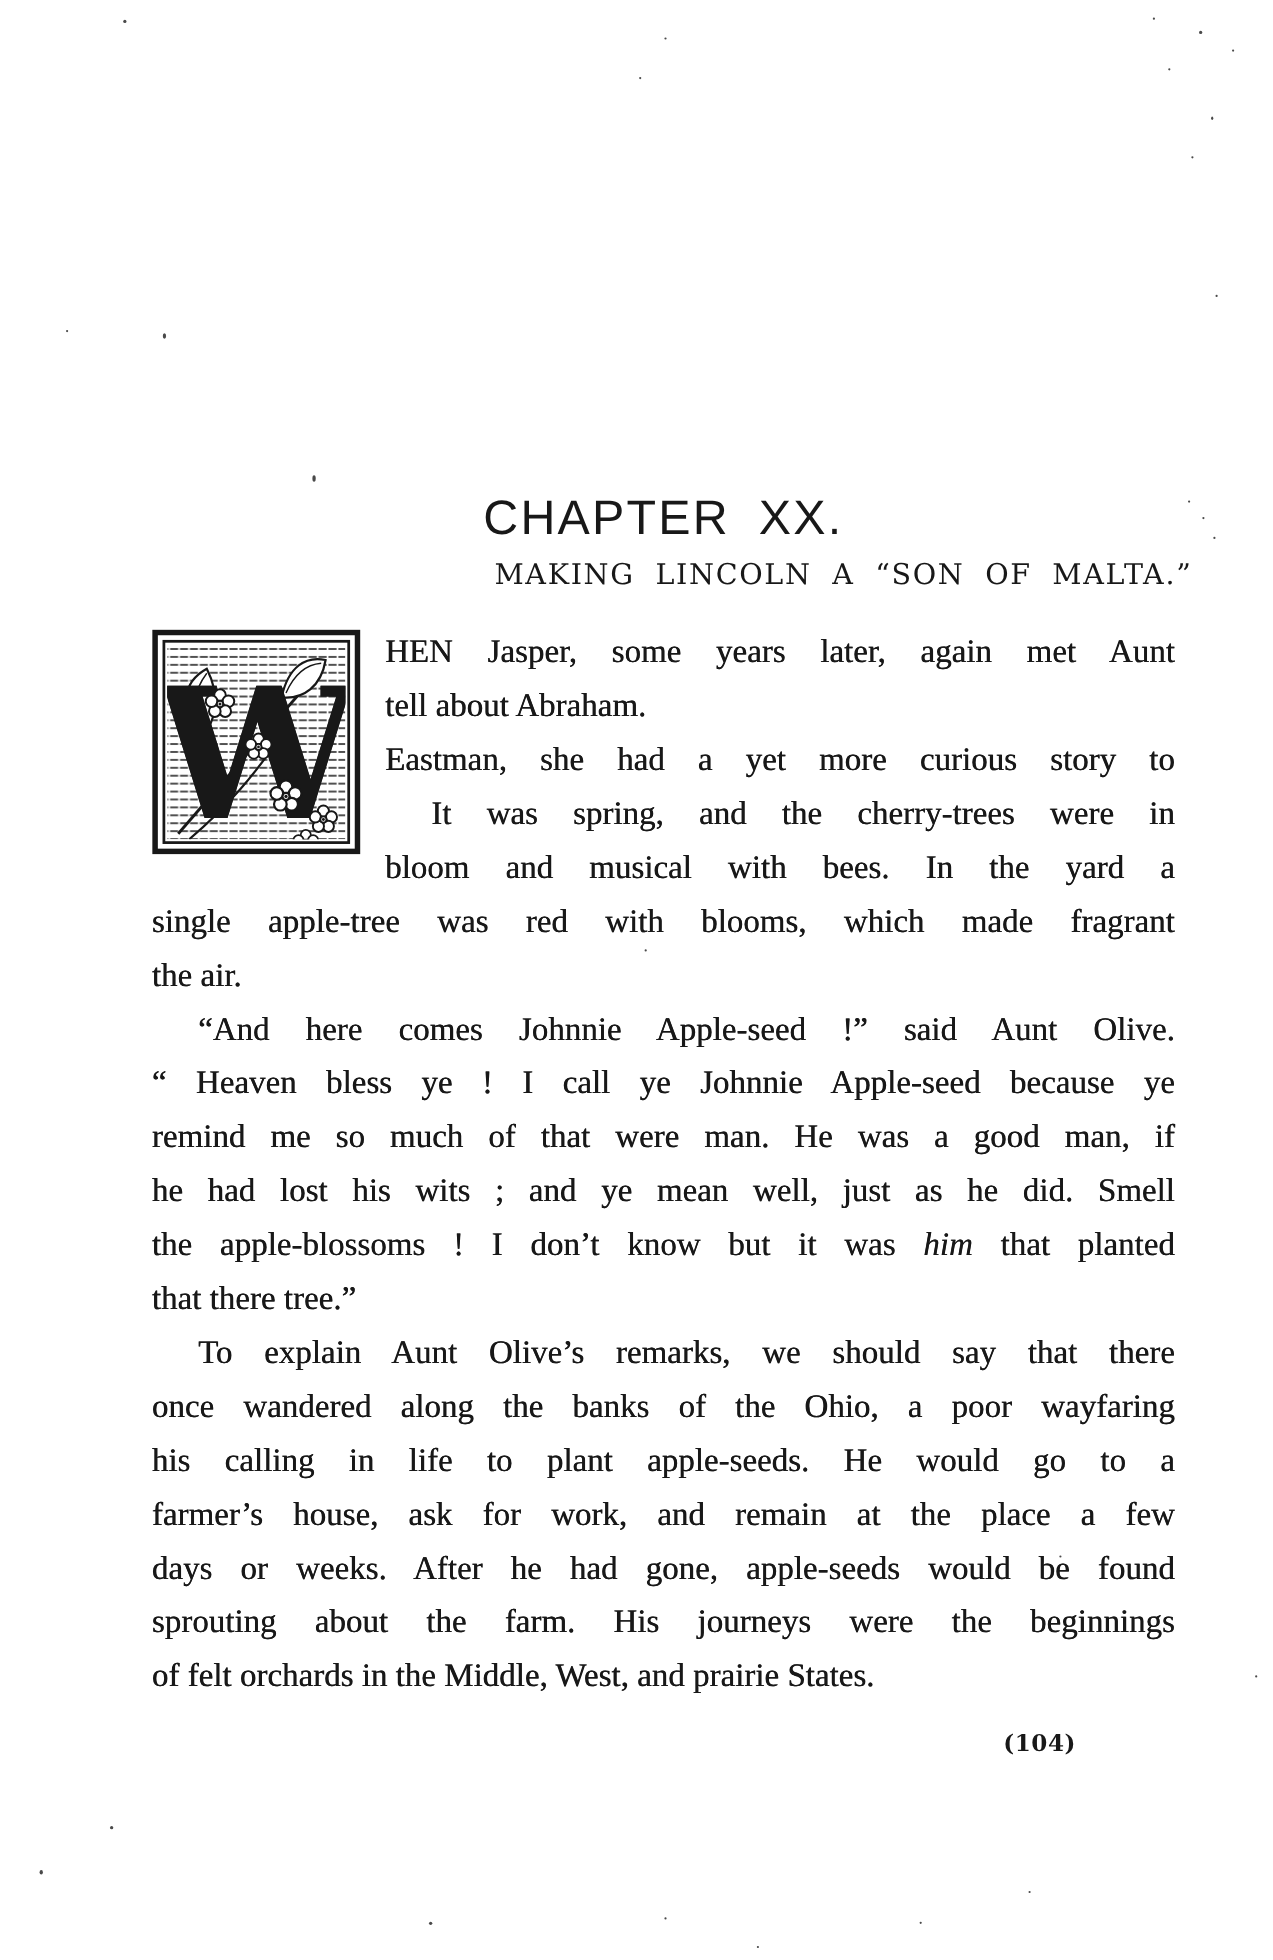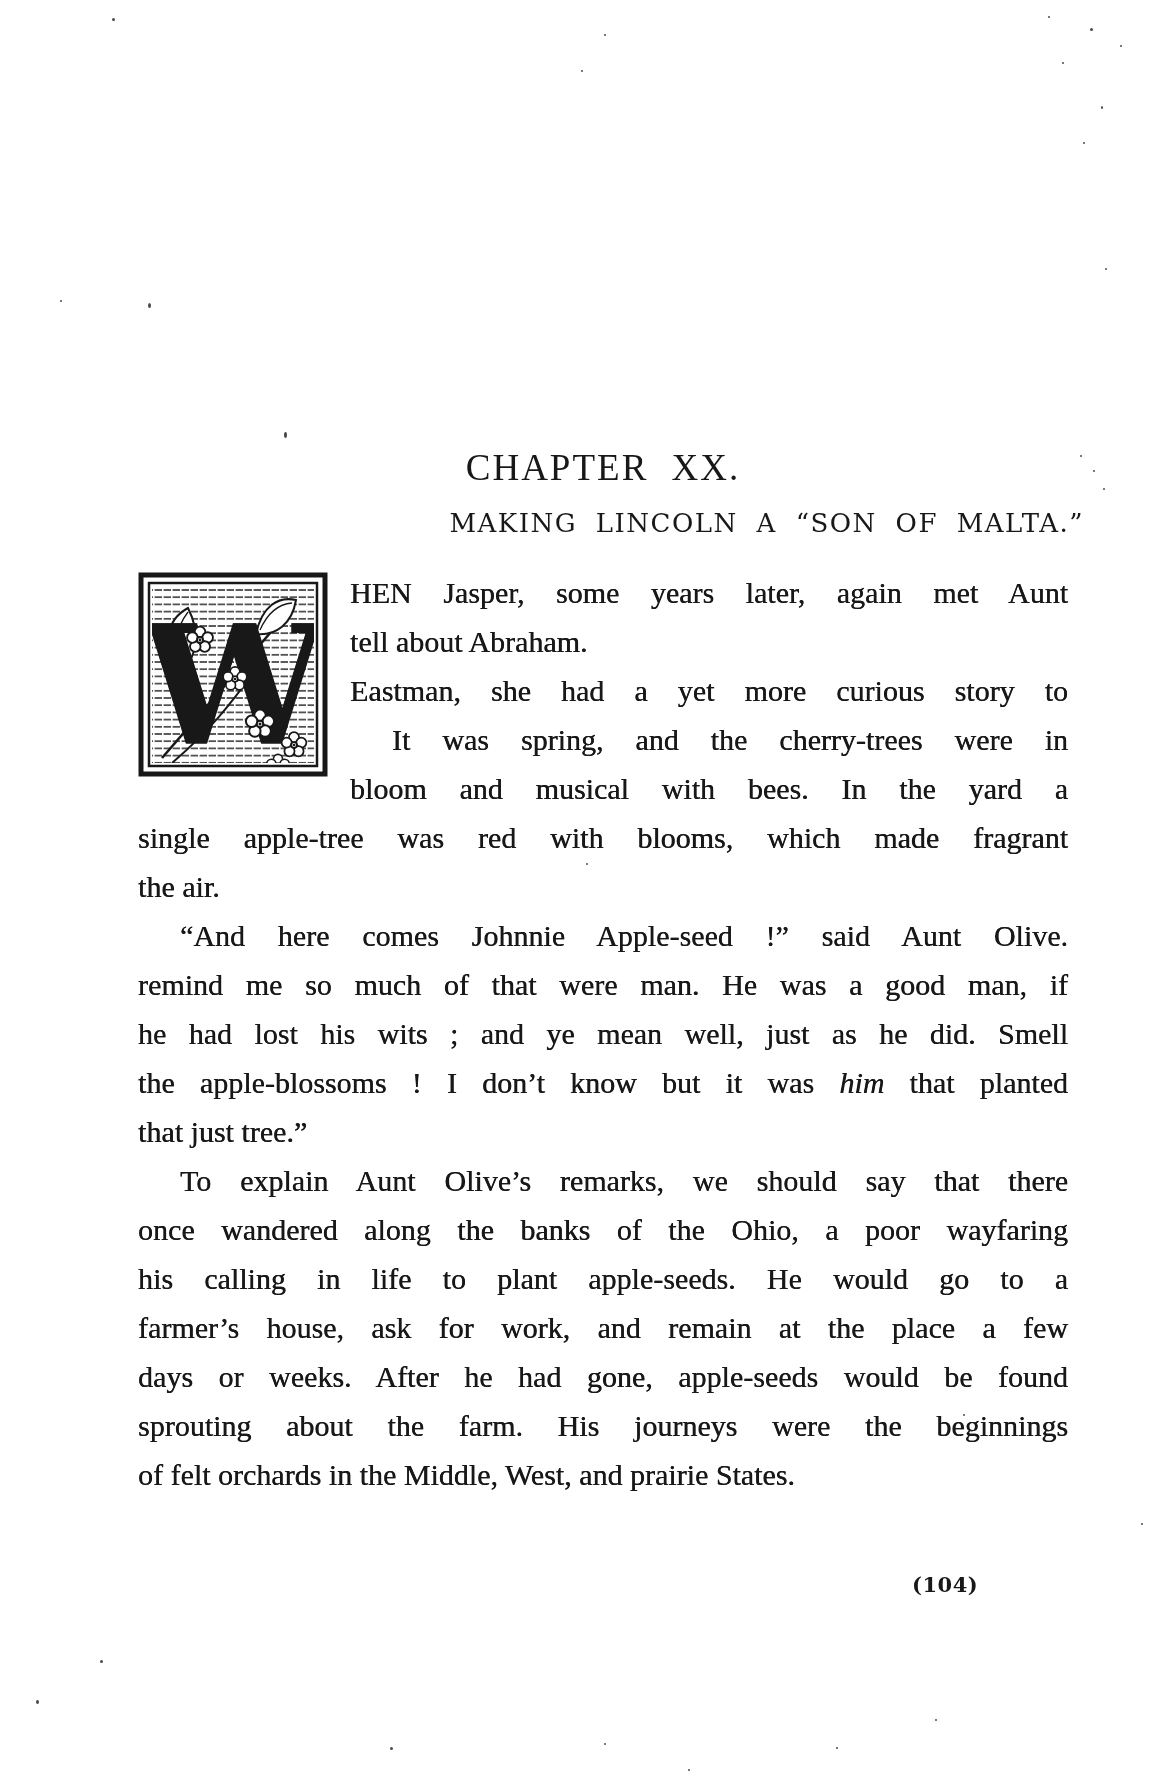--- a/index.html
+++ b/index.html
@@ -11,22 +11,22 @@
     color:#181818;
     font-family:"Liberation Serif", serif;
   }
   .text-block{
     position:absolute;
     left:138px;top:446px;width:930px;
   }
   .chapter-title{
     position:absolute;top:0;left:0;width:100%;
     text-align:center;
-    font-family:Liberation Serif, serif;
-    font-size:37px;
+    font-family:Liberation Sans, sans-serif;
+    font-size:44px;
     letter-spacing:2px;
     word-spacing:12px;
     white-space:nowrap;
   }
   .chapter-subtitle{
     position:absolute;top:62px;left:16px;width:100%;
     text-align:right;
     font-family:"DejaVu Serif", serif;
     font-size:26px;
     letter-spacing:1.5px;
@@ -130,24 +130,25 @@
       <div class="line">HEN Jasper, some years later, again met Aunt</div>
       <div class="line final">tell about Abraham.</div>
       <div class="line">Eastman, she had a yet more curious story to</div>
 
       <div class="line indent">It was spring, and the cherry-trees were in</div>
       <div class="line">bloom and musical with bees.  In the yard a</div>
       <div class="line">single apple-tree was red with blooms, which made fragrant</div>
       <div class="line final">the air.</div>
 
       <div class="line indent">“And here comes Johnnie Apple-seed !” said Aunt Olive.</div>
+      <div class="line">“ Heaven bless ye !  I call ye Johnnie Apple-seed because ye</div>
       <div class="line">remind me so much of that were man.  He was a good man, if</div>
       <div class="line">he had lost his wits ; and ye mean well, just as he did.  Smell</div>
       <div class="line"><span>the apple-blossoms !  I don’t know but it was </span><em>him</em><span> that planted</span></div>
-      <div class="line final">that just tree.”</div>
+      <div class="line final">that there tree.”</div>
 
       <div class="line indent">To explain Aunt Olive’s remarks, we should say that there</div>
       <div class="line">once wandered along the banks of the Ohio, a poor wayfaring</div>
       <div class="line">his calling in life to plant apple-seeds.  He would go to a</div>
       <div class="line">farmer’s house, ask for work, and remain at the place a few</div>
       <div class="line">days or weeks.  After he had gone, apple-seeds would be found</div>
       <div class="line">sprouting about the farm.  His journeys were the beginnings</div>
       <div class="line final">of felt orchards in the Middle, West, and prairie States.</div>
 
     </div>

